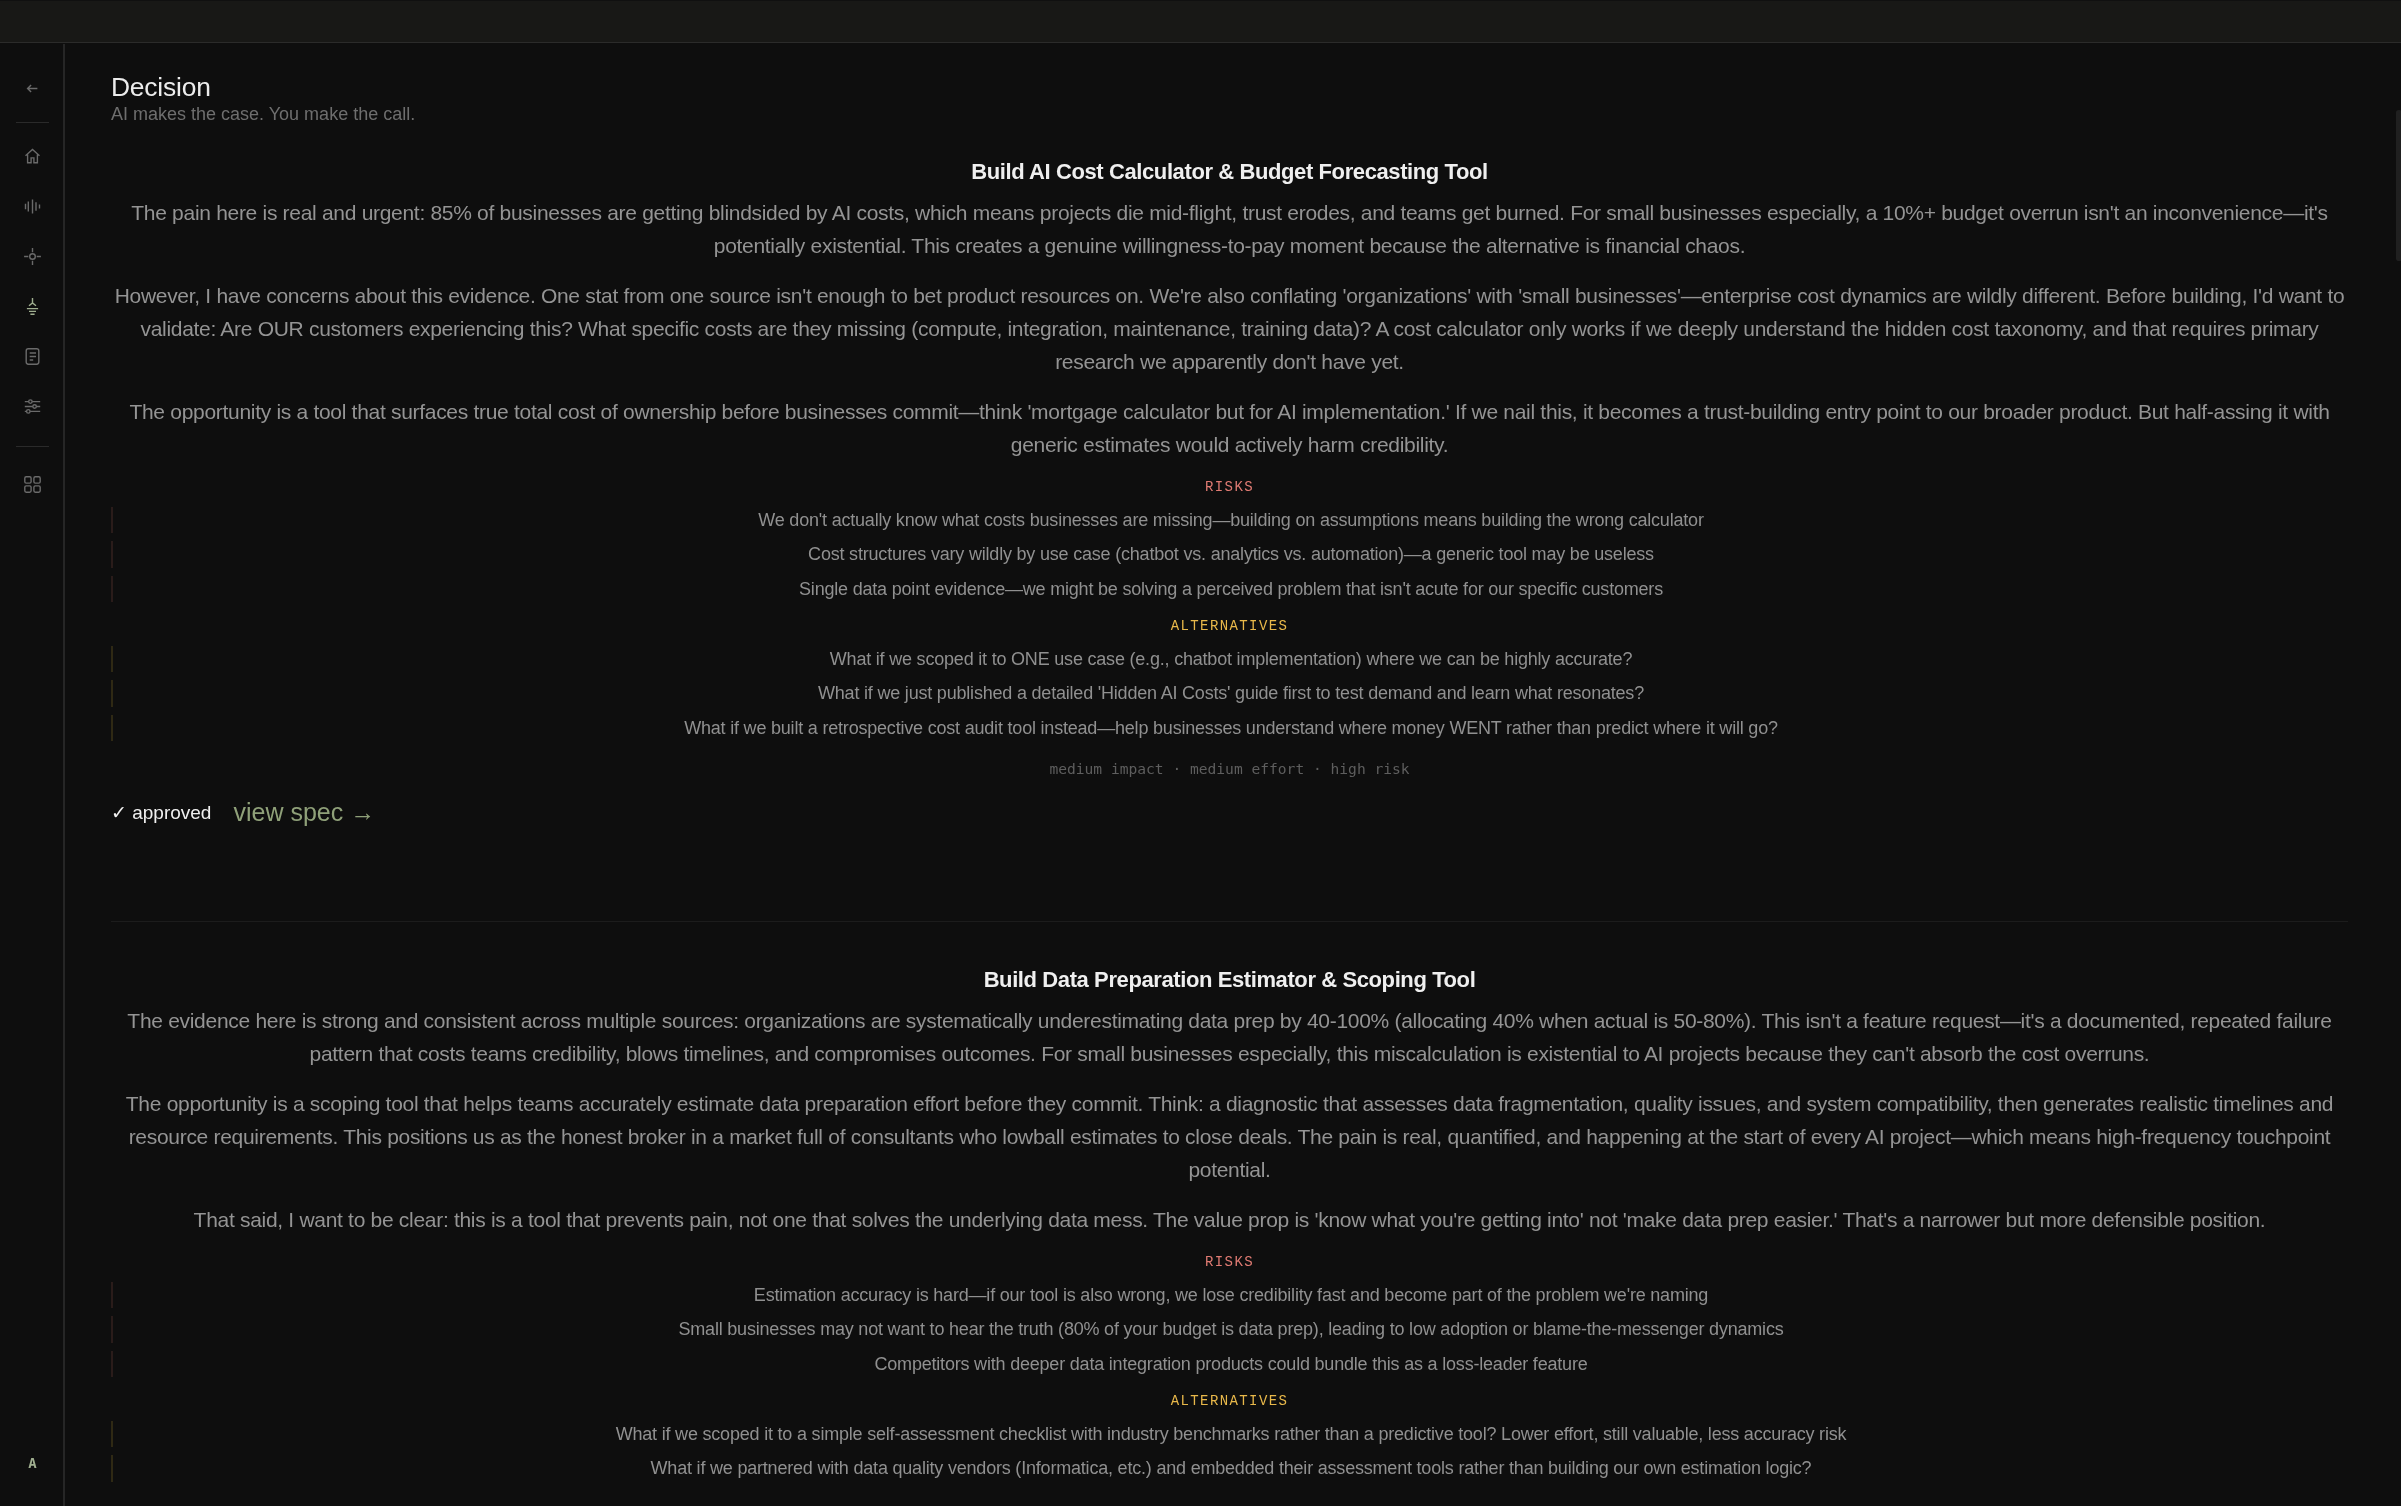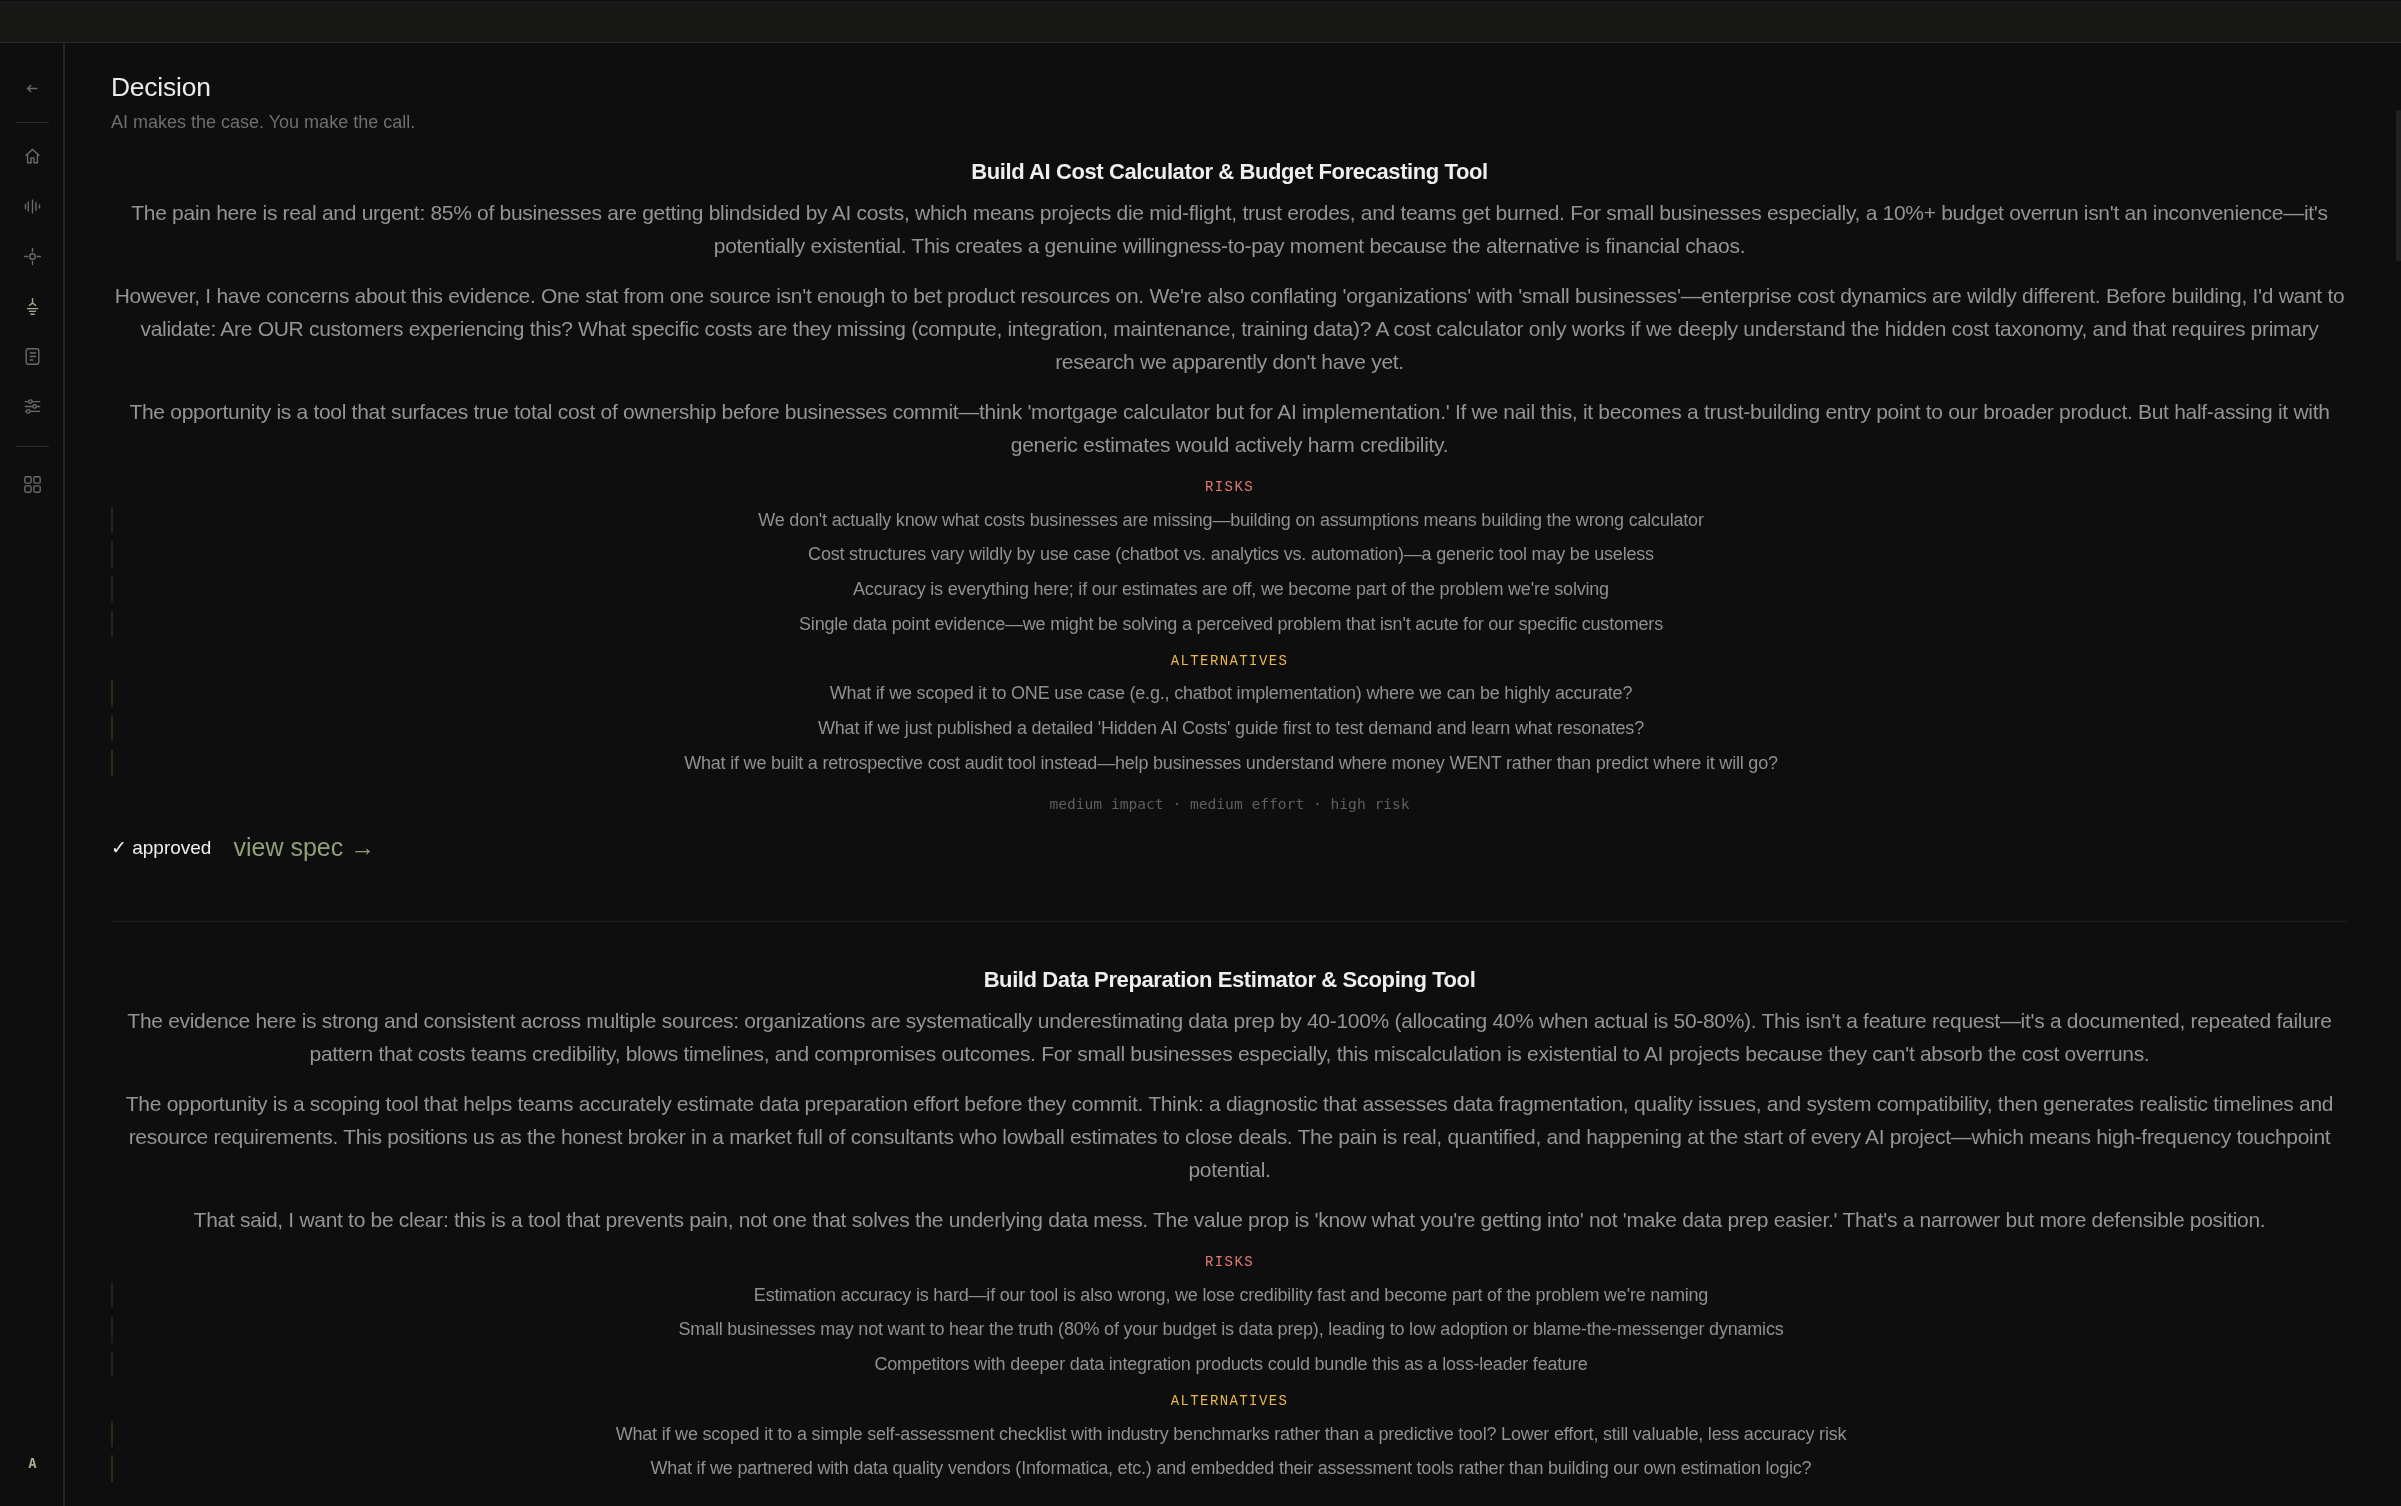--- a/index.html
+++ b/index.html
@@ -42,21 +42,21 @@
   }
   .main {
     position: absolute; left: 111px; top: 44px;
     width: 2237px;
   }
   .page-title {
     position: absolute; top: 28px; left: 0;
     font-size: 26.4px; color: #ececec; font-weight: 500; letter-spacing: -0.2px;
   }
   .page-subtitle {
-    position: absolute; top: 68px; left: 0;
+    position: absolute; top: 60px; left: 0;
     font-size: 18px; color: #6e6e6e;
   }
   .section { position: absolute; left: 0; width: 2237px; text-align: center; }
   .sec-title {
     font-size: 22px; color: #efefef; font-weight: bold; letter-spacing: -0.4px;
     height: 33px; line-height: 33px;
   }
   .para {
     font-size: 21px; line-height: 33px; color: #949494; letter-spacing: -0.3px;
     margin: 0 0 16.7px 0;
@@ -155,21 +155,20 @@
   <section class="section" style="top:111px">
     <div class="sec-title">Build AI Cost Calculator &amp; Budget Forecasting Tool</div>
     <div style="margin-top:8.3px">
       <p class="para">The pain here is real and urgent: 85% of businesses are getting blindsided by AI costs, which means projects die mid-flight, trust erodes, and teams get burned. For small businesses especially, a 10%+ budget overrun isn't an inconvenience—it's potentially existential. This creates a genuine willingness-to-pay moment because the alternative is financial chaos.</p>
       <p class="para">However, I have concerns about this evidence. One stat from one source isn't enough to bet product resources on. We're also conflating 'organizations' with 'small businesses'—enterprise cost dynamics are wildly different. Before building, I'd want to validate: Are OUR customers experiencing this? What specific costs are they missing (compute, integration, maintenance, training data)? A cost calculator only works if we deeply understand the hidden cost taxonomy, and that requires primary research we apparently don't have yet.</p>
       <p class="para">The opportunity is a tool that surfaces true total cost of ownership before businesses commit—think 'mortgage calculator but for AI implementation.' If we nail this, it becomes a trust-building entry point to our broader product. But half-assing it with generic estimates would actively harm credibility.</p>
     </div>
     <div class="label risks" style="margin-top:4.2px">RISKS</div>
     <div class="item risk-item">We don't actually know what costs businesses are missing—building on assumptions means building the wrong calculator</div>
     <div class="item risk-item">Cost structures vary wildly by use case (chatbot vs. analytics vs. automation)—a generic tool may be useless</div>
-    <div class="item risk-item">Accuracy is everything here; if our estimates are off, we become part of the problem we're solving</div>
     <div class="item risk-item">Single data point evidence—we might be solving a perceived problem that isn't acute for our specific customers</div>
     <div class="label alts" style="margin-top:14px">ALTERNATIVES</div>
     <div class="item alt-item">What if we scoped it to ONE use case (e.g., chatbot implementation) where we can be highly accurate?</div>
     <div class="item alt-item">What if we just published a detailed 'Hidden AI Costs' guide first to test demand and learn what resonates?</div>
     <div class="item alt-item">What if we built a retrospective cost audit tool instead—help businesses understand where money WENT rather than predict where it will go?</div>
     <div class="meta" style="margin-top:16.7px">medium impact · medium effort · high risk</div>
     <div class="actions" style="margin-top:19.5px">
       <span class="approved">✓ approved</span>
       <span class="viewspec">view spec →</span>
     </div>

